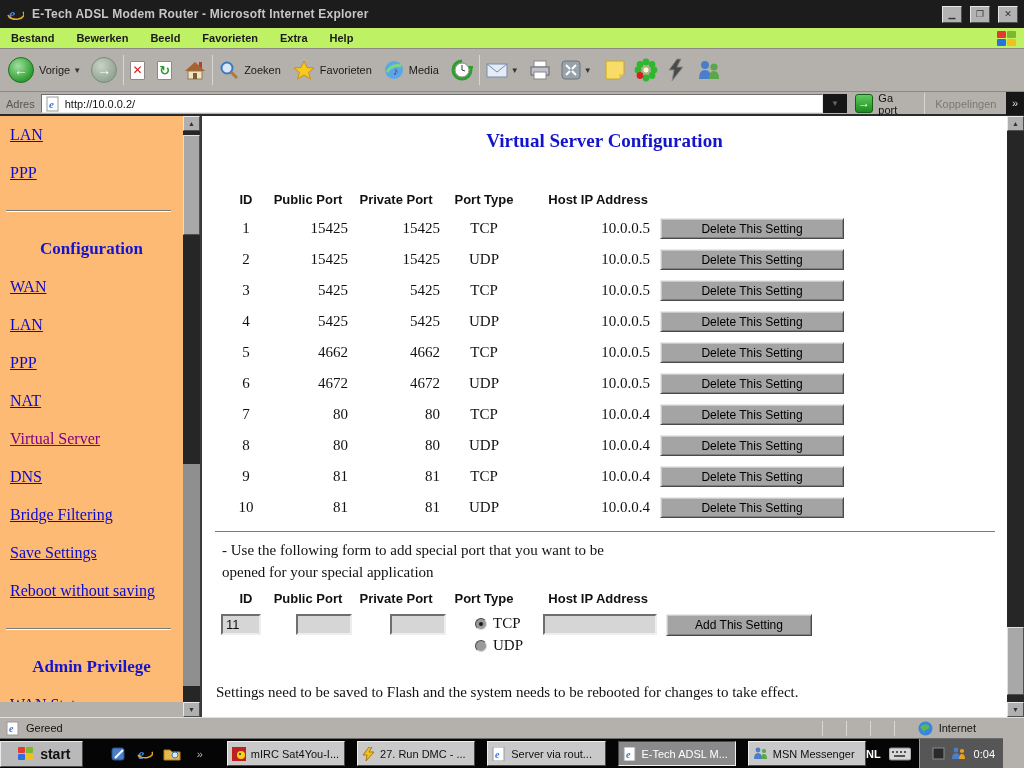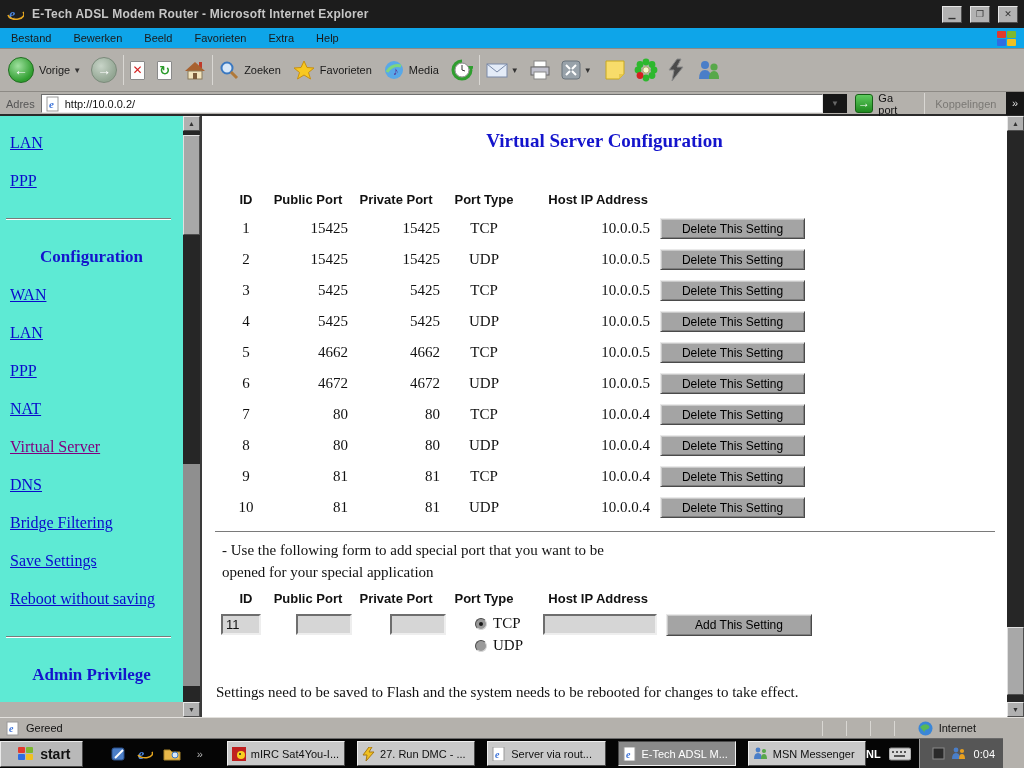--- a/index.html
+++ b/index.html
@@ -11,22 +11,22 @@
   
   #titlebar { left:0; top:0; width:1024px; height:28px; background:#1c1c1c;
     display:flex; align-items:center; color:#c6c6c6; }
   #titlebar .title { font-size:12px; font-weight:bold; margin-left:8px; letter-spacing:.2px; }
   .winbtn { width:20px; height:17px; background:#b2b2b2; border:1px solid;
     border-color:#e6e6e6 #4e4e4e #4e4e4e #e6e6e6; margin-left:8px;
     font-size:9px; color:#333; text-align:center; line-height:15px; }
   #titlebar .btns { margin-left:auto; margin-right:6px; display:flex; }
 
   
-  #menubar { left:0; top:28px; width:1024px; height:21px; background:#0ea5e9;
-    border-bottom:1px solid #8d8a85; display:flex; align-items:center; }
+  #menubar { left:0; top:28px; width:1024px; height:21px; background:#bef264;
+    border-bottom:1px solid #8d8a85; display:flex; align-items:center;font-weight:bold; }
   .menu-item { font-size:11px; color:#1a1a1a; padding:0 11px; }
   #throbber { margin-left:auto; margin-right:6px; width:24px; height:18px;
     display:grid; grid-template-columns:9px 9px; grid-gap:1px; align-content:center; justify-content:center; }
   #throbber i { width:9px; height:7px; border-radius:1px; }
 
   
   #toolbar { left:0; top:49px; width:1024px; height:43px; background:#b4b1ac;
     border-bottom:1px solid #8d8a85; display:flex; align-items:center; }
   .tb { display:flex; align-items:center; font-size:11px; color:#1a1a1a; }
   .tbsep { width:1px; height:30px; background:#8d8a85; border-right:1px solid #d9d7d3; margin:0 6px; }
@@ -50,22 +50,22 @@
   #addr-drop { width:24px; height:19px; background:#161616; color:#666;
     font-size:8px; text-align:center; line-height:19px; }
   .goicon { width:19px; height:19px; background:linear-gradient(#5fcb5f,#1f8a1f);
     border:1px solid #156015; border-radius:3px; color:#fff; font-weight:bold;
     text-align:center; line-height:17px; font-size:12px; margin:0 5px 0 8px; }
   #golabel { font-size:11px; color:#111; margin-right:10px; }
   #linksep { width:1px; height:21px; background:#8d8a85; border-right:1px solid #d9d7d3; }
   #linklabel { font-size:11px; color:#7a7874; margin:0 10px; }
   #linkchev { width:18px; height:23px; background:#161616; color:#ddd; font-size:11px;
     text-align:center; line-height:22px; }
-  #sidebar { left:0; top:116px; width:183px; height:586px; background:#5eead4;
-    overflow:hidden; font-family:"Liberation Serif","DejaVu Serif",serif; padding-top:8px; }
+  #sidebar { left:0; top:116px; width:183px; height:586px; background:#fdba74;
+    overflow:hidden; font-family:"Liberation Serif","DejaVu Serif",serif; padding-top:0; }
   .s-item { height:38px; padding-left:10px; font-size:16px; display:flex; align-items:center; }
   .s-item a { text-decoration:underline; }
   .link-blue { color:#0a0acc; }
   .link-visited { color:#800080; }
   .s-rule { height:38px; display:flex; align-items:center; }
   .s-rule div { width:165px; margin-left:6px; height:2px;
     border-top:1px solid #7a7a7a; border-bottom:1px solid #fff; }
   .s-head { height:38px; display:flex; align-items:center; justify-content:center;
     color:#1414cc; font-weight:bold; font-size:17px; }
 
@@ -89,21 +89,21 @@
     margin-left:24px; align-items:center; }
   .hcell { font-family:"Liberation Sans","DejaVu Sans",sans-serif; font-weight:bold;
     font-size:13px; color:#111; text-align:center; }
   .hcell.right { text-align:right; padding-right:4px; }
   .vrow { height:31px; }
   .cell { font-size:15px; color:#111; }
   .c-center { text-align:center; }
   .c-right { text-align:right; padding-right:2px; }
   .btn { font-family:"Liberation Sans","DejaVu Sans",sans-serif; font-size:12px; color:#000;
     background:#a4a4a4; border:1px solid; border-color:#e9e9e9 #4a4a4a #4a4a4a #e9e9e9;
-    box-shadow:inset 1px 1px 0 #c9c9c9, inset -1px -1px 0 #7e7e7e; height:21px; width:145px; }
+    box-shadow:inset 1px 1px 0 #c9c9c9, inset -1px -1px 0 #7e7e7e; height:21px; width:184px; }
   .mainrule { margin:8px 0 0 13px; width:780px; height:2px;
     border-top:1px solid #7a7a7a; border-bottom:1px solid #fff; }
   .note-line { margin-left:20px; font-size:15px; color:#111; line-height:22px; }
   #form-area { position:relative; height:64px; margin-top:4px; }
   .tinput { position:absolute; height:21px; background:#d6d6d6; border:2px solid;
     border-color:#6e6e6e #eeeeee #eeeeee #6e6e6e; font-size:13px; color:#111; padding-left:3px;
     font-family:Liberation Sans, sans-serif; }
   .radio { position:absolute; width:12px; height:12px; border-radius:50%; background:#9a9a9a;
     border:1px solid; border-color:#4a4a4a #d8d8d8 #d8d8d8 #4a4a4a; }
   .radio.sel::after { content:""; position:absolute; left:3px; top:3px; width:4px; height:4px;

